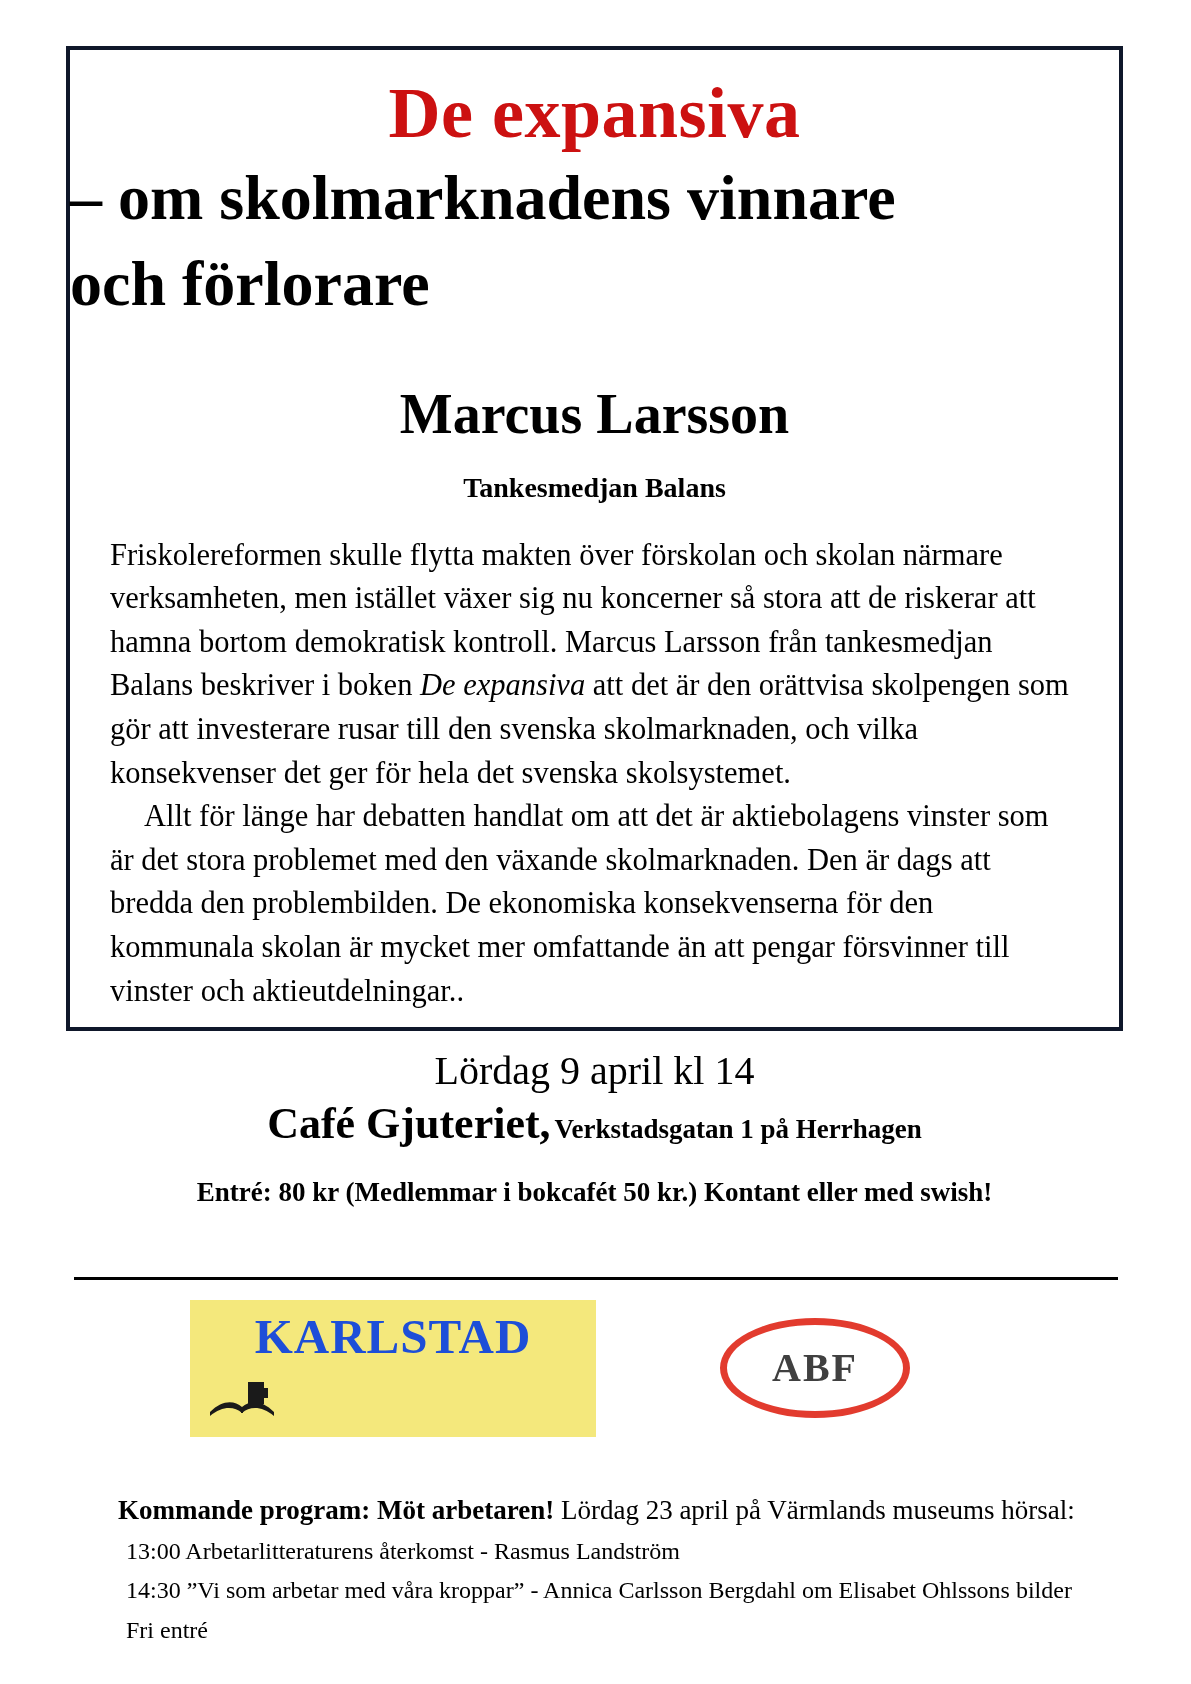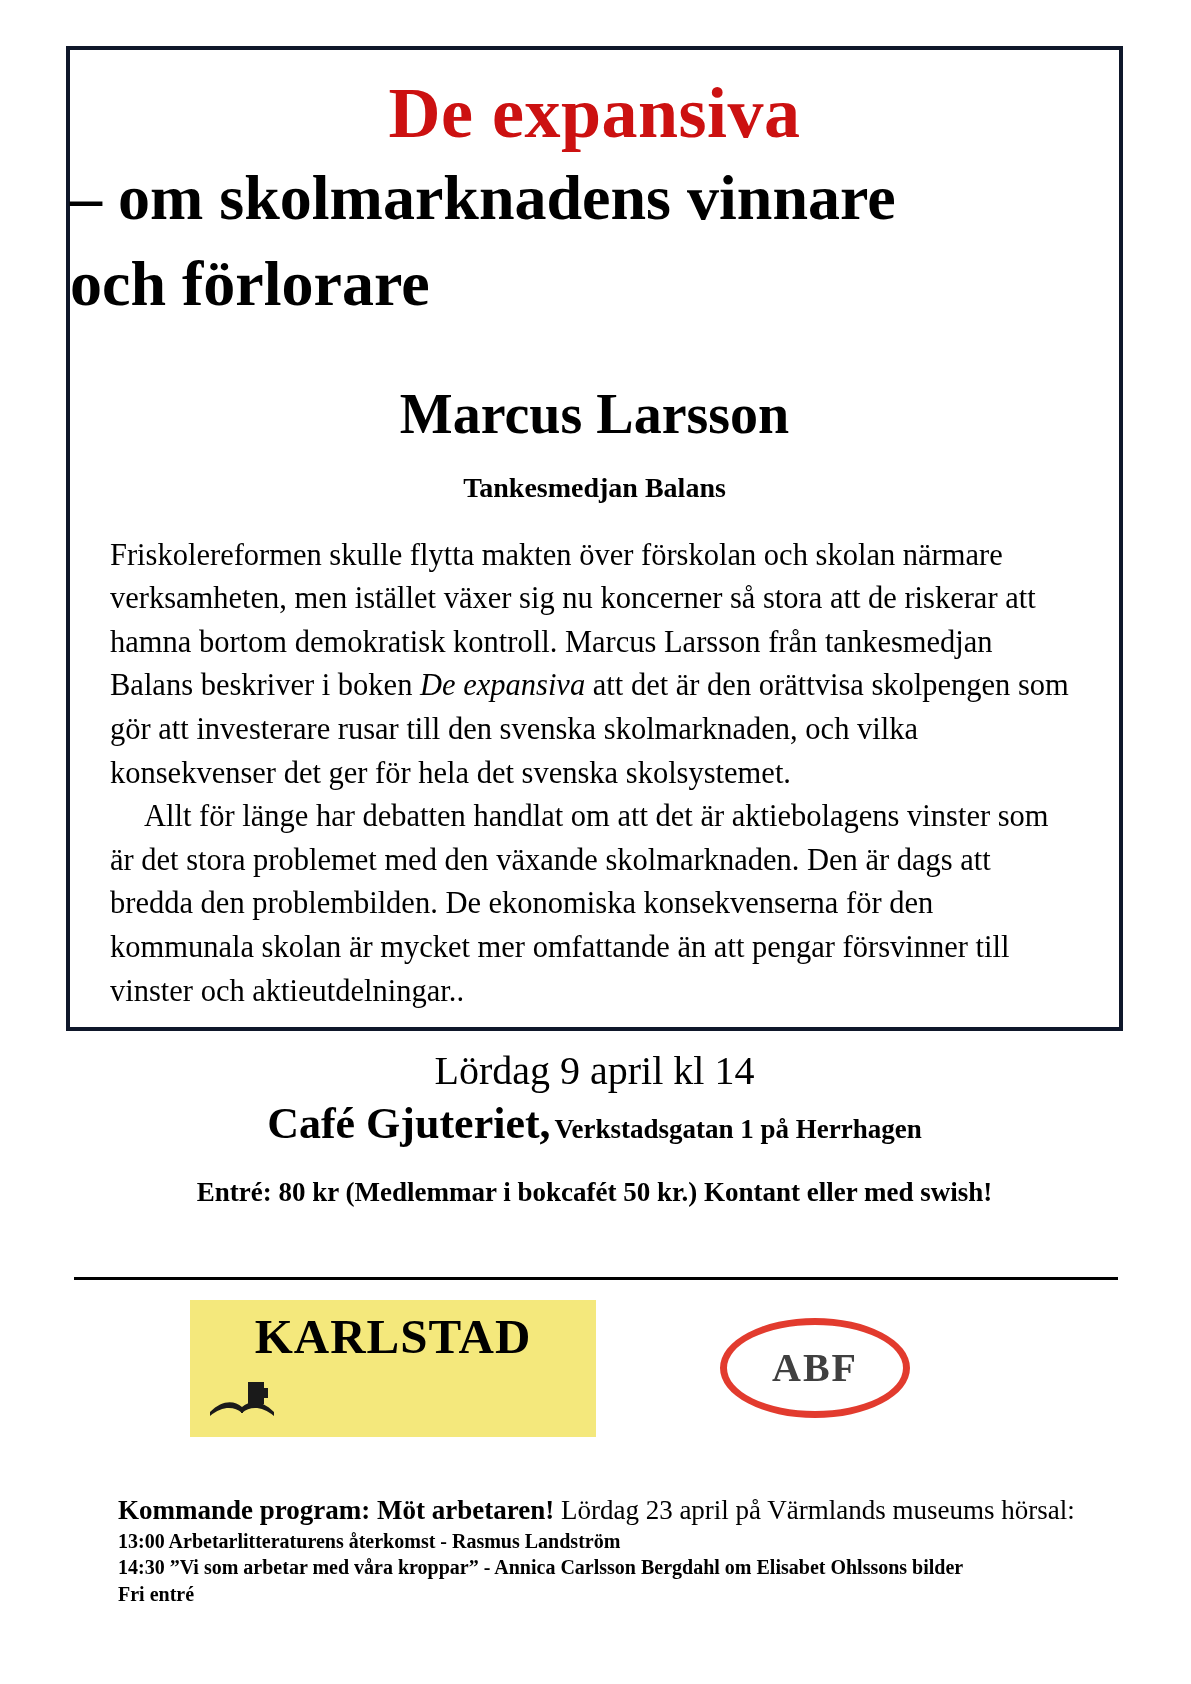--- a/index.html
+++ b/index.html
@@ -138,21 +138,21 @@
     left: 124px;
     top: 0;
     width: 406px;
     height: 137px;
     background: #f4e87c;
     overflow: hidden;
   }
   .logo-bokcafe .l1, .logo-bokcafe .l2 {
     font-family: "Liberation Serif", serif;
     font-weight: bold;
-    color: #000000;
+    color: #1d4ed8;
     letter-spacing: 1px;
     text-align: center;
     line-height: 1;
   }
   .logo-bokcafe .l1 {
     font-size: 49px;
     padding-top: 12px;
   }
   .logo-bokcafe .l2 {
     font-size: 49px;
@@ -205,23 +205,23 @@
   }
   .footer-head {
     margin: 0;
     font-size: 27px;
     line-height: 1.25;
   }
   .footer-head .b {
     font-weight: bold;
   }
   .footer-line {
-    margin: 0;
-    font-size: 20px;
-    font-weight: bold;
+    margin: 8px;
+    font-size: 24px;
+    font-weight: normal;
     line-height: 1.32;
   }
 </style>
 </head>
 <body>
 
 <div class="poster">
 
   <div class="main-box">
     <h1 class="title">De expansiva</h1>

